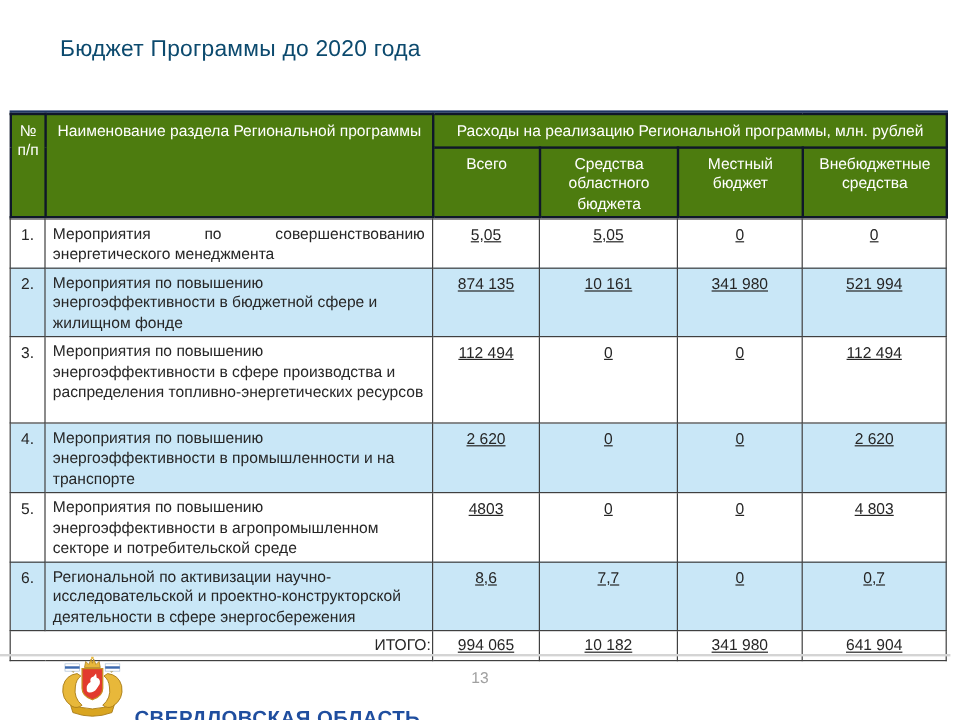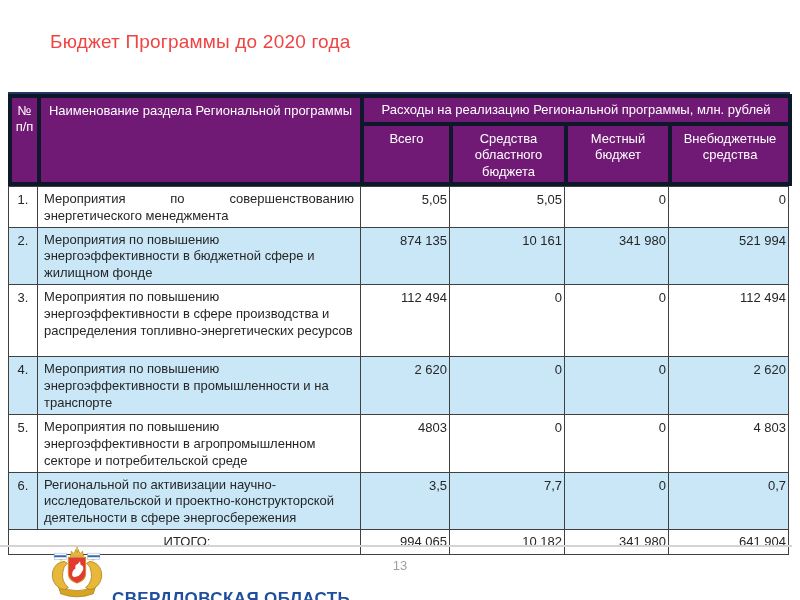--- a/index.html
+++ b/index.html
@@ -1,55 +1,55 @@
 <!DOCTYPE html>
 <html><head>
 <meta charset="utf-8">
 <style>
   html,body{margin:0;padding:0;}
   body{
     width:800px;height:600px;position:relative;background:#ffffff;
     font-family:"Liberation Sans", sans-serif;overflow:hidden;
   }
   .slide-title{
-    position:absolute;left:50px;top:31px;font-size:19px;color:#ef4444;
+    position:absolute;left:50px;top:31px;font-size:19px;color:#0c4a6e;
     letter-spacing:.2px;
   }
   .table-wrap{position:absolute;left:8px;top:92px;width:782px;}
   .table-top-line{height:2px;background:#1F3864;width:100%;}
   table{border-collapse:collapse;table-layout:fixed;width:781px;}
   
   .hdr-table th{
-    background:#701a75;color:#ffffff;font-weight:normal;font-size:13px;
-    border:4px solid #0f172a;vertical-align:top;text-align:center;
+    background:#4d7c0f;color:#ffffff;font-weight:normal;font-size:13px;
+    border:2px solid #0f172a;vertical-align:top;text-align:center;
     padding:5px 3px 2px 3px;line-height:1.25;
   }
   .hdr-table tr.hdr-group-row{height:28px;}
   .hdr-table tr.hdr-sub-row{height:50px;}
   .hdr-table th.group-cell{vertical-align:middle;padding-top:2px;}
   .hdr-table th.num-cell{white-space:pre-line;}
   
   .body-table td{
     border:1px solid #404040;font-size:13px;color:#262626;line-height:1.3;
     vertical-align:top;background:#ffffff;
   }
   .body-table tr.alt td{background:#C9E7F7;}
   .body-table td.rownum{ text-align:center;padding:5px 2px 2px 2px;}
   .body-table td.secname{ text-align:left;padding:4px 6px 2px 6px;}
   .body-table td.secname.justify{text-align:justify;}
-  .body-table td.val{ text-align:right;padding:5px 2px 2px 2px;}
+  .body-table td.val{ text-align:center;padding:5px 2px 2px 2px;text-decoration:underline;}
   .body-table tr.r1{height:38px;}
   .body-table tr.r2{height:55px;}
   .body-table tr.r3{height:72px;}
   .body-table tr.r4{height:55px;}
   .body-table tr.r5{height:50px;}
   .body-table tr.r6{height:54px;}
   .body-table tr.total-row{height:25px;}
   .body-table tr.total-row td{vertical-align:middle;padding-top:0;padding-bottom:0;}
-  .body-table td.total-label{text-align:center;padding-left:6px;}
+  .body-table td.total-label{text-align:right;padding-left:6px;}
   
   .footer-line{position:absolute;left:0;top:545px;width:792px;height:2px;background:#D4D4D4;}
   .page-number{
     position:absolute;left:0;top:556px;width:800px;text-align:center;pointer-events:none;
   }
   .page-number span{
     display:inline-block;background:#ffffff;padding:0 14px;font-size:13px;color:#A0A0A0;
     line-height:17px;
   }
   .emblem{position:absolute;left:44px;top:547px;width:66px;height:53px;}
@@ -136,21 +136,21 @@
       <td class="rownum">5.</td>
       <td class="secname">Мероприятия по повышению энергоэффективности в агропромышленном секторе и потребительской среде</td>
       <td class="val">4803</td>
       <td class="val">0</td>
       <td class="val">0</td>
       <td class="val">4 803</td>
     </tr>
     <tr class="r6 alt">
       <td class="rownum">6.</td>
       <td class="secname">Региональной по активизации научно-исследовательской и проектно-конструкторской деятельности в сфере энергосбережения</td>
-      <td class="val">3,5</td>
+      <td class="val">8,6</td>
       <td class="val">7,7</td>
       <td class="val">0</td>
       <td class="val">0,7</td>
     </tr>
     <tr class="total-row">
       <td colspan="2" class="total-label">ИТОГО:</td>
       <td class="val">994 065</td>
       <td class="val">10 182</td>
       <td class="val">341 980</td>
       <td class="val">641 904</td>

